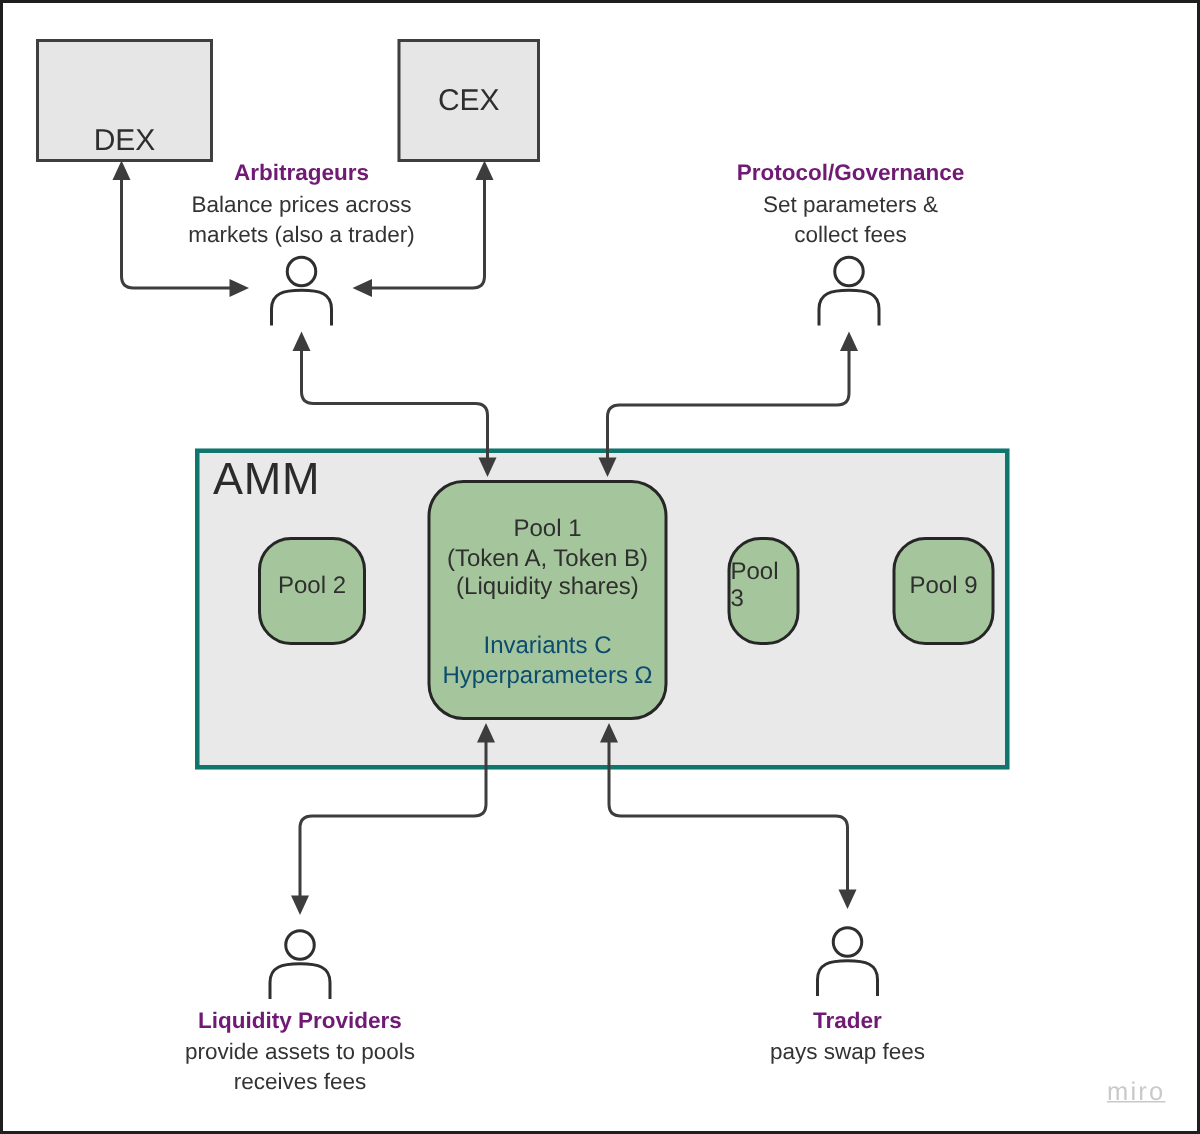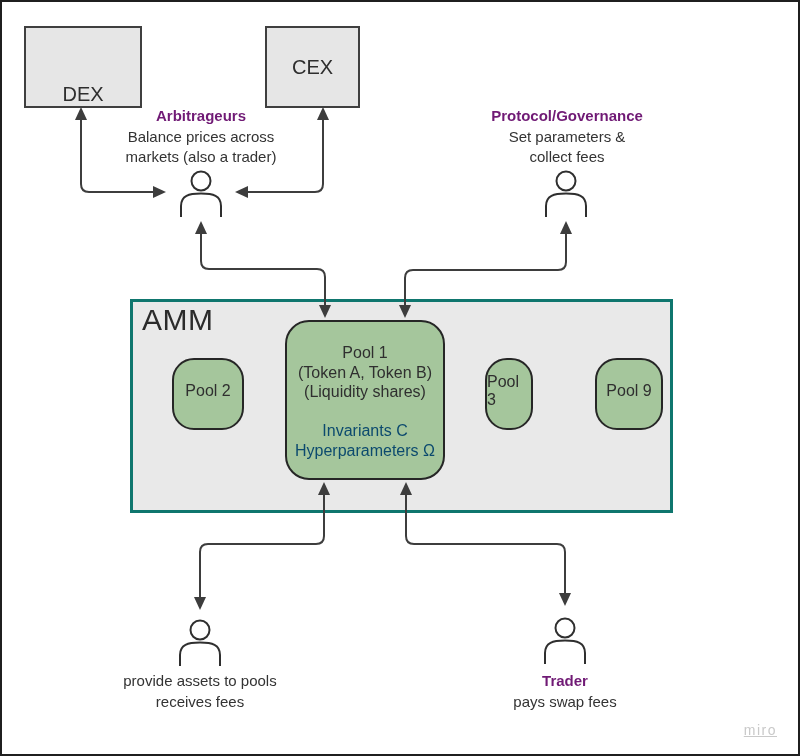--- a/index.html
+++ b/index.html
@@ -95,21 +95,21 @@
     pointer-events: none;
   }
   svg.wires .wire { stroke: #3d3d3d; stroke-width: 2; fill: none; }
   svg.wires .head { fill: #3d3d3d; stroke: none; }
   svg.wires .person-stroke { stroke: #2f2f2f; stroke-width: 2; fill: none; }
   svg.wires .person-head { stroke: #2f2f2f; stroke-width: 2; fill: #ffffff; }
   
   .watermark {
     position: absolute;
     right: 21px; bottom: 16px;
-    font-size: 14px;
+    font-size: 17px;
     letter-spacing: 1.5px;
     color: #c9c9c9;
     z-index: 3;
     text-decoration: underline;
   }
 </style>
 </head>
 <body>
 
 <div class="canvas">
@@ -147,20 +147,21 @@
     <div class="name">Arbitrageurs</div>
     <div>Balance prices across</div>
     <div>markets (also a trader)</div>
   </div>
   <div class="actor-text gov-text">
     <div class="name">Protocol/Governance</div>
     <div>Set parameters &amp;</div>
     <div>collect fees</div>
   </div>
   <div class="actor-text lp-text">
+    <div class="name">Liquidity Providers</div>
     <div>provide assets to pools</div>
     <div>receives fees</div>
   </div>
   <div class="actor-text trd-text">
     <div class="name">Trader</div>
     <div>pays swap fees</div>
   </div>
 
   <svg class="wires" width="800" height="756" viewBox="0 0 800 756" xmlns="http://www.w3.org/2000/svg">
 

